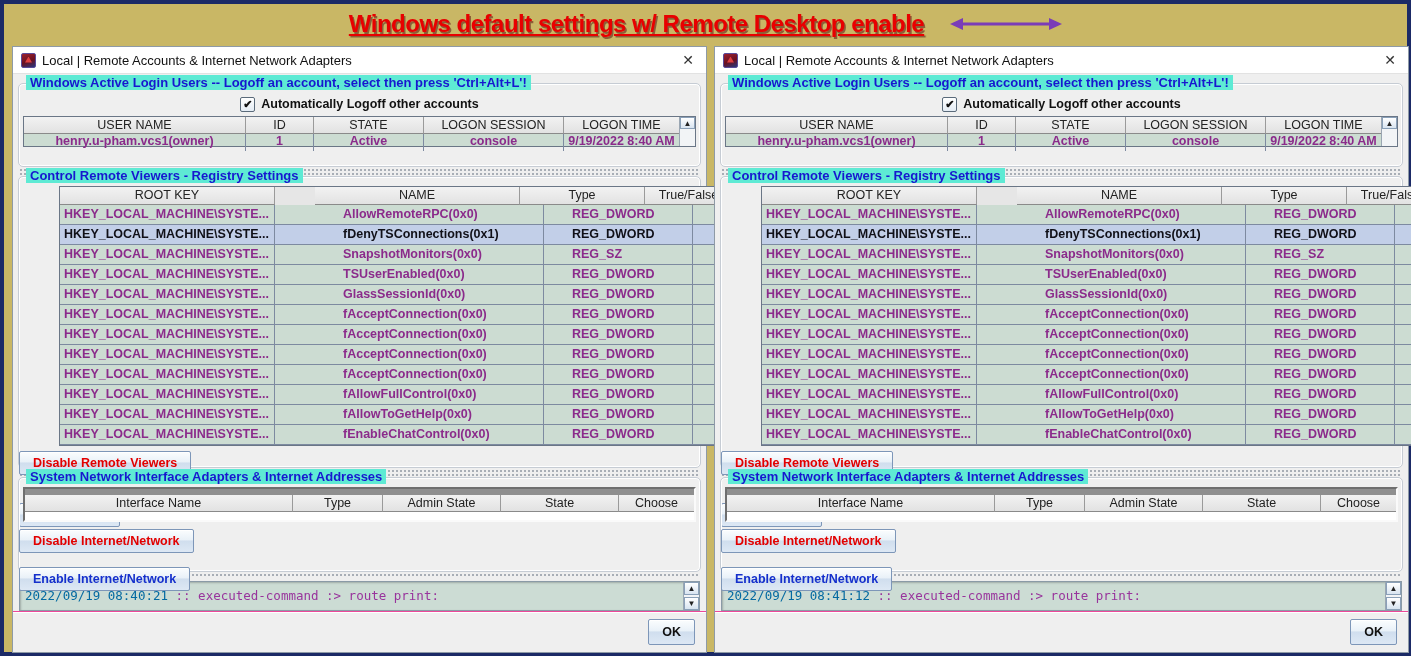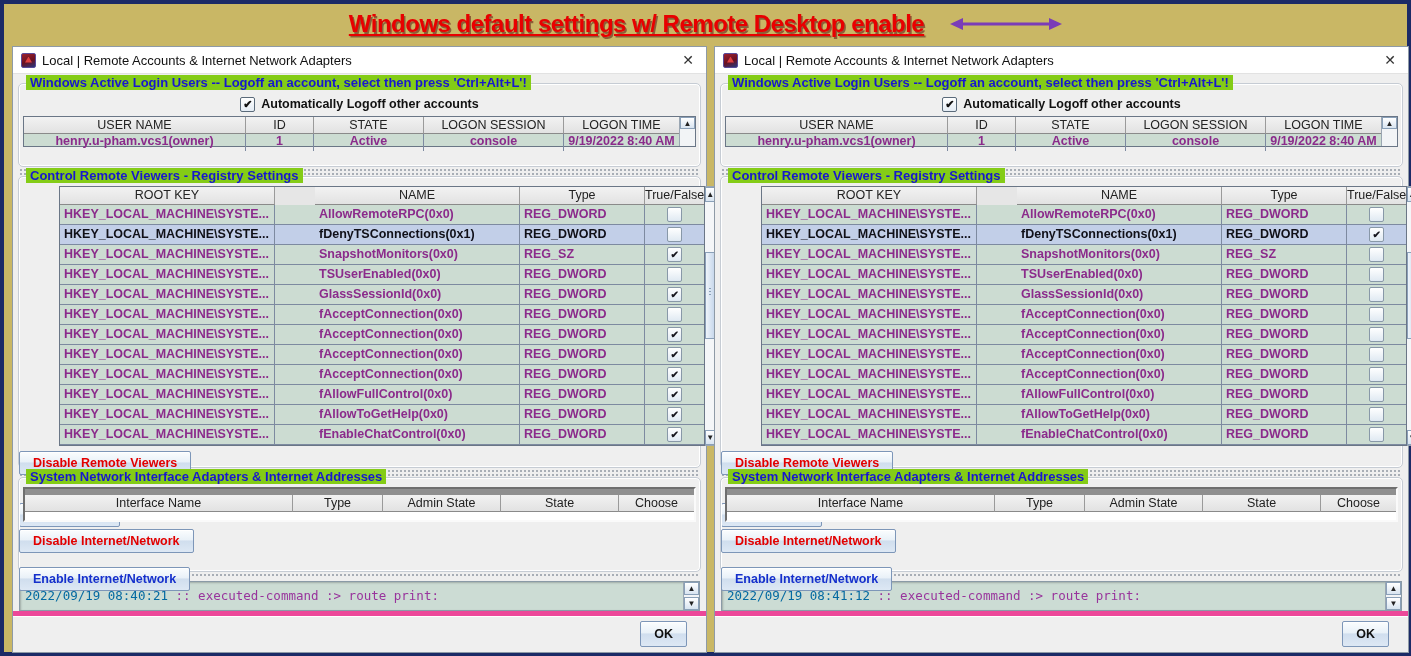--- a/index.html
+++ b/index.html
@@ -17,21 +17,21 @@
        display:flex;flex-direction:column;font-size:12.5px;color:#111;}
   .titlebar{height:26px;background:#ffffff;display:flex;align-items:center;padding:0 8px;gap:6px;border-bottom:1px solid #e2e2e2;flex:0 0 auto;}
   .app-ico{width:15px;height:15px;border:1px solid #5a4a9a;border-radius:2px;box-sizing:border-box;
        background:linear-gradient(160deg,#9a2030 0%,#6a1020 55%,#28387e 100%);position:relative;flex:0 0 auto;}
   .app-ico::after{content:"";position:absolute;left:3px;top:3px;width:7px;height:6px;background:#e04040;clip-path:polygon(0 100%,50% 0,100% 100%);}
   .t-title{flex:1;color:#111;font-size:13px;white-space:nowrap;overflow:hidden;}
   .t-close{font-size:14px;color:#333;padding:0 4px;cursor:default;}
   
   .grp{position:relative;border:1px solid #c6ccd4;box-shadow:inset 0 0 0 1px #ffffff;border-radius:5px;
        margin:0 5px;box-sizing:border-box;flex:0 0 auto;}
-  .grp-title{position:absolute;top:-9px;left:7px;background:#84cc16;padding:0 4px;color:#1717cf;font-weight:bold;font-size:13px;white-space:nowrap;}
+  .grp-title{position:absolute;top:-9px;left:7px;background:#5eead4;padding:0 4px;color:#1717cf;font-weight:bold;font-size:13px;white-space:nowrap;}
   .grp-login{margin-top:9px;height:84px;}
   .grp-reg{height:292px;}
   .grp-net{height:95px;}
   .dots{height:7px;margin:1px 6px;background-image:radial-gradient(circle,#a8aeb6 0.8px,transparent 1px);background-size:4px 4px;flex:0 0 auto;}
   
   .tbl{border:1px solid #6a7686;background:#ffffff;margin:0 4px;box-sizing:border-box;}
   .thr{display:flex;background:#e6e6e6;}
   .th{box-sizing:border-box;text-align:center;font-size:12.5px;color:#222;border-right:1px solid #9a9a9a;border-bottom:1px solid #8a8a8a;
       background:linear-gradient(#f2f2f2,#e2e2e2);overflow:hidden;white-space:nowrap;}
   .tr{display:flex;background:#ccdcd2;}
@@ -43,21 +43,21 @@
   .u-td{height:17px;line-height:15px;text-align:center;font-size:12.5px;}
   .u-c0{width:222px;} .u-c1{width:68px;} .u-c2{width:110px;} .u-c3{width:140px;} .u-c4{flex:1;border-right:none;}
   .u-sb{width:15px;background:#f2f4f6;border-left:1px solid #9aa6b2;flex:0 0 auto;position:relative;overflow:hidden;}
   .chkrow{height:20px;margin-top:10px;display:flex;align-items:center;justify-content:center;gap:6px;font-weight:bold;font-size:12.5px;color:#111;}
   .acb{width:13px;height:13px;border:1px solid #5a6a7a;background:linear-gradient(#ffffff,#e4ecf4);border-radius:2px;
        display:inline-flex;align-items:center;justify-content:center;font-size:11px;font-weight:bold;color:#111;}
   
   .r-tblwrap{display:flex;margin:9px 4px 0;padding-left:36px;}
   .r-tbl{flex:1;border:1px solid #6a7686;background:#fff;margin:0;}
   .r-th{height:18px;line-height:17px;}
-  .rtr{display:flex;height:19px;background:#ccdcd2;border-bottom:1px solid #7d8aa0;}
+  .rtr{display:flex;height:19px;background:#ccdcd2;border-bottom:1px solid #7d8aa0;gap:24px;}
   .rtr.sel{background:#c2cfe8;}
   .rtr.sel .rc{color:#101018;}
   .rc{box-sizing:border-box;padding-left:4px;line-height:18px;font-size:12.5px;font-weight:bold;color:#8b2b8b;
       border-right:1px solid #7d8aa0;overflow:hidden;white-space:nowrap;}
   .r-c0{width:215px;} .r-c1{width:205px;margin-left:40px;} .r-c2{width:125px;} .r-c3{flex:1;border-right:none;}
   .cbcell{display:flex;align-items:center;justify-content:center;padding-left:0;}
   .cb{width:13px;height:13px;border:1px solid #8898a8;border-radius:2px;background:linear-gradient(#ffffff,#dfe9f2);
       display:inline-flex;align-items:center;justify-content:center;font-size:10px;line-height:10px;font-weight:bold;color:#15151c;}
   
   .vscroll{width:16px;border:1px solid #9aa6b2;border-left:none;background:#f4f6f8;display:flex;flex-direction:column;box-sizing:border-box;}
@@ -82,22 +82,22 @@
   .n-btnrow{gap:14px;margin-top:7px;}
   
   .console{margin:2px 6px 0;height:30px;border:1px solid #8a9aa6;box-shadow:inset 1px 1px 2px rgba(0,0,0,.22);
       background:#ccdcd4;display:flex;box-sizing:border-box;flex:0 0 auto;}
   .con-text{flex:1;font-family:"DejaVu Sans Mono",monospace;font-size:12.5px;line-height:27px;padding-left:5px;
       white-space:nowrap;overflow:hidden;}
   .con-time{color:#0369a1;} .con-rest{color:#98349c;}
   .con-sb{width:15px;border-left:1px solid #9aa6b2;background:#f2f4f6;display:flex;flex-direction:column;justify-content:space-between;}
   .con-sb .sb-btn{height:13px;}
   
-  .okbar{flex:1;border-top:5px solid #ec4899;box-shadow:inset 0 1px 0 #ffffff;display:flex;align-items:center;
-      justify-content:flex-end;padding-right:19px;}
+  .okbar{flex:1;border-top:1px solid #ec4899;box-shadow:inset 0 1px 0 #ffffff;display:flex;align-items:center;
+      justify-content:flex-end;padding-right:11px;}
   .okbtn{height:26px;min-width:46px;color:#111;}
 </style>
 </head>
 <body>
 
 <div class="frame">
   <div class="banner">
     <span class="btxt red">Windows default settings w/ Remote Desktop enable</span>
     <svg width="112" height="16" viewBox="0 0 112 16">
       <line x1="11" y1="8" x2="101" y2="8" stroke="#7a3cb8" stroke-width="3"></line>

